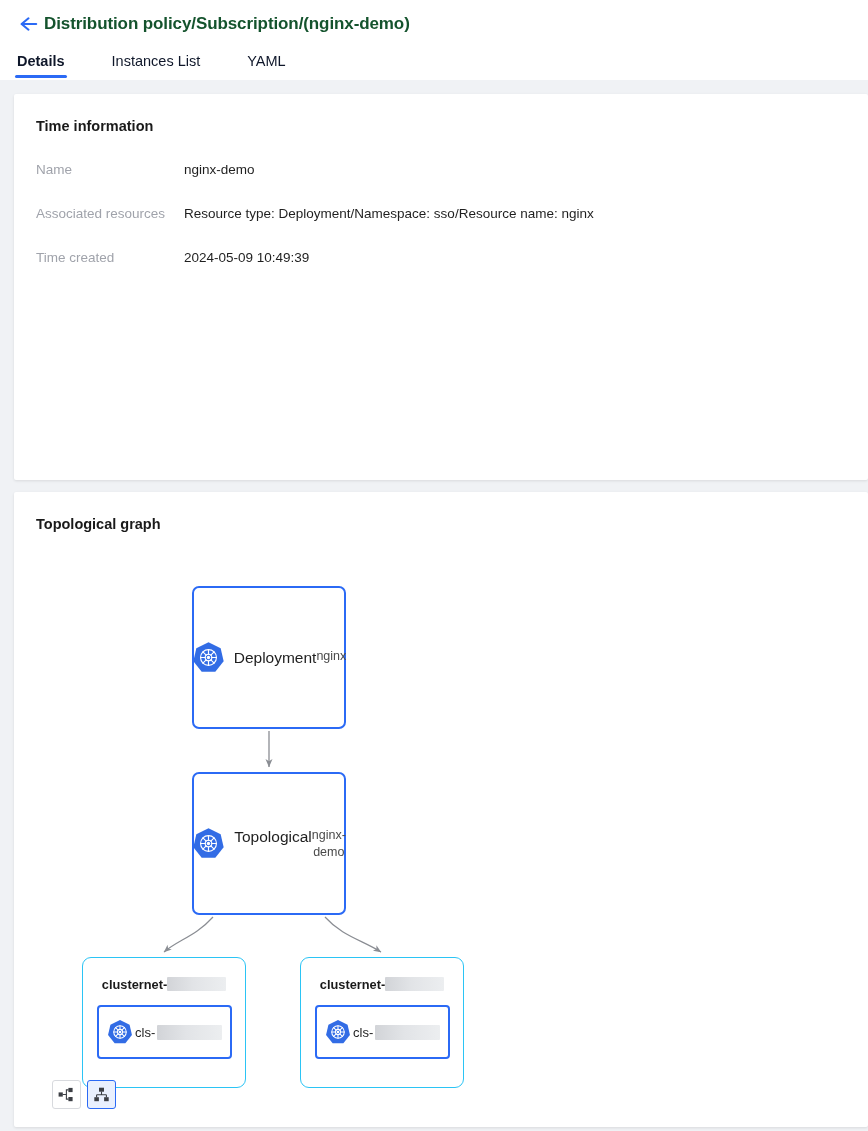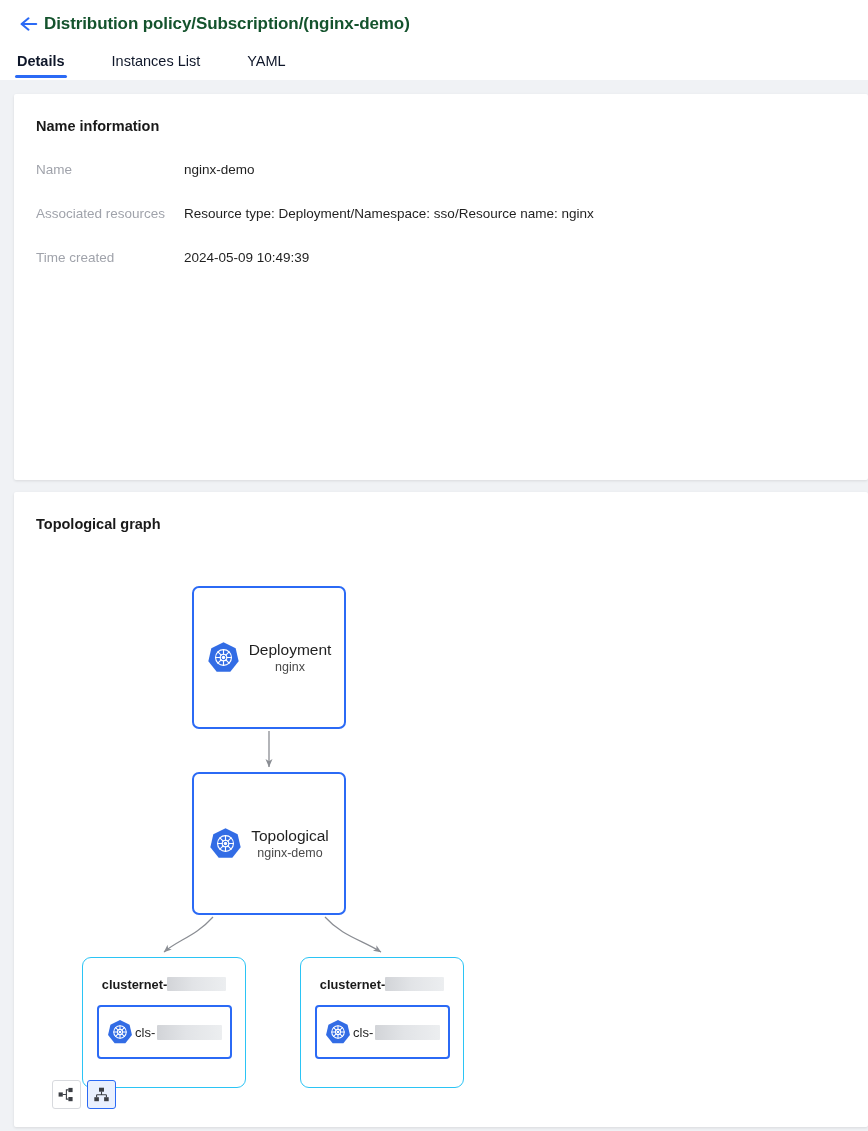--- a/index.html
+++ b/index.html
@@ -150,21 +150,21 @@
     display: flex;
     align-items: center;
     justify-content: center;
   }
   .node-inner {
     display: flex;
     align-items: center;
     gap: 9px;
   }
   .k8s-ico { flex: 0 0 auto; display: block; }
-  .node-text { display: flex; flex-direction: column; }
+  .node-text { display: flex; flex-direction: row; }
   .node-kind {
     font-size: 15.5px;
     color: #1f1f1f;
     line-height: 19px;
   }
   .node-sub {
     font-size: 12.5px;
     color: #4a4a4a;
     line-height: 17px;
     text-align: center;
@@ -261,21 +261,21 @@
   </div>
 
   <div class="tabs">
     <div class="tab active">Details</div>
     <div class="tab">Instances List</div>
     <div class="tab">YAML</div>
   </div>
 </div>
 
 <div class="card card-basic">
-  <div class="card-heading">Name information</div>
+  <div class="card-heading">Time information</div>
 
   <div class="info-row">
     <div class="info-label">Name</div>
     <div class="info-value">nginx-demo</div>
   </div>
 
 
   <div class="info-row">
     <div class="info-label">Associated resources</div>
     <div class="info-value">Resource type: Deployment/Namespace: sso/Resource name: nginx</div>

